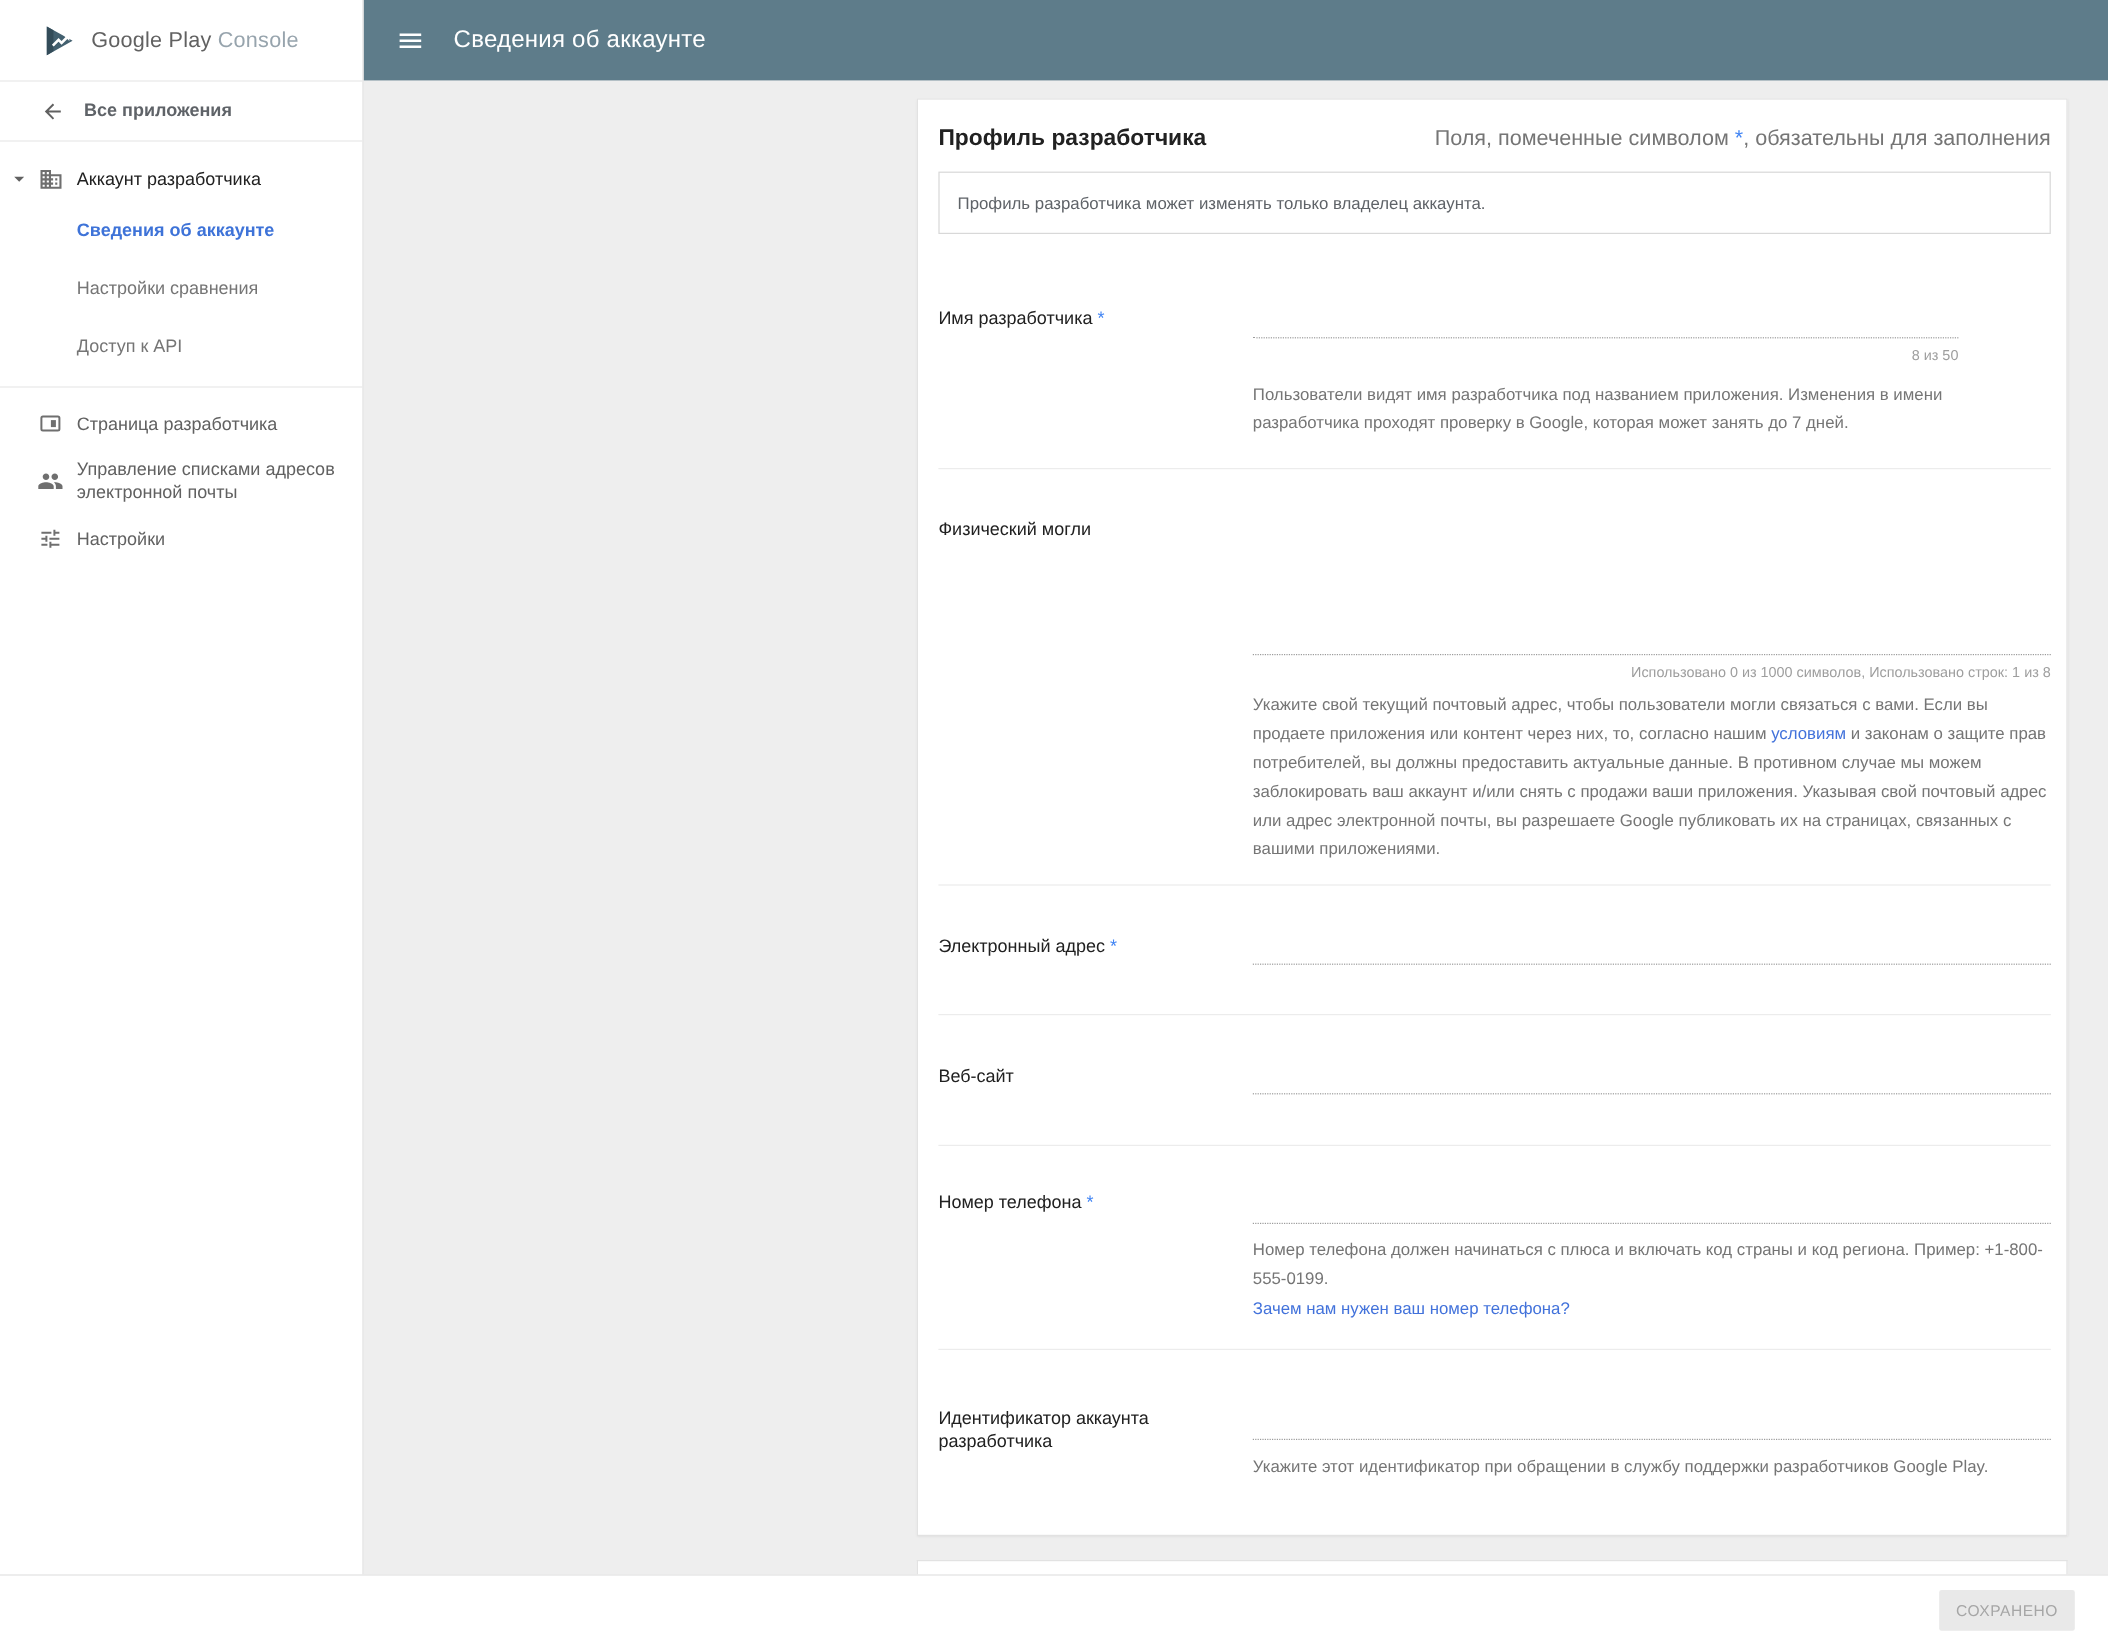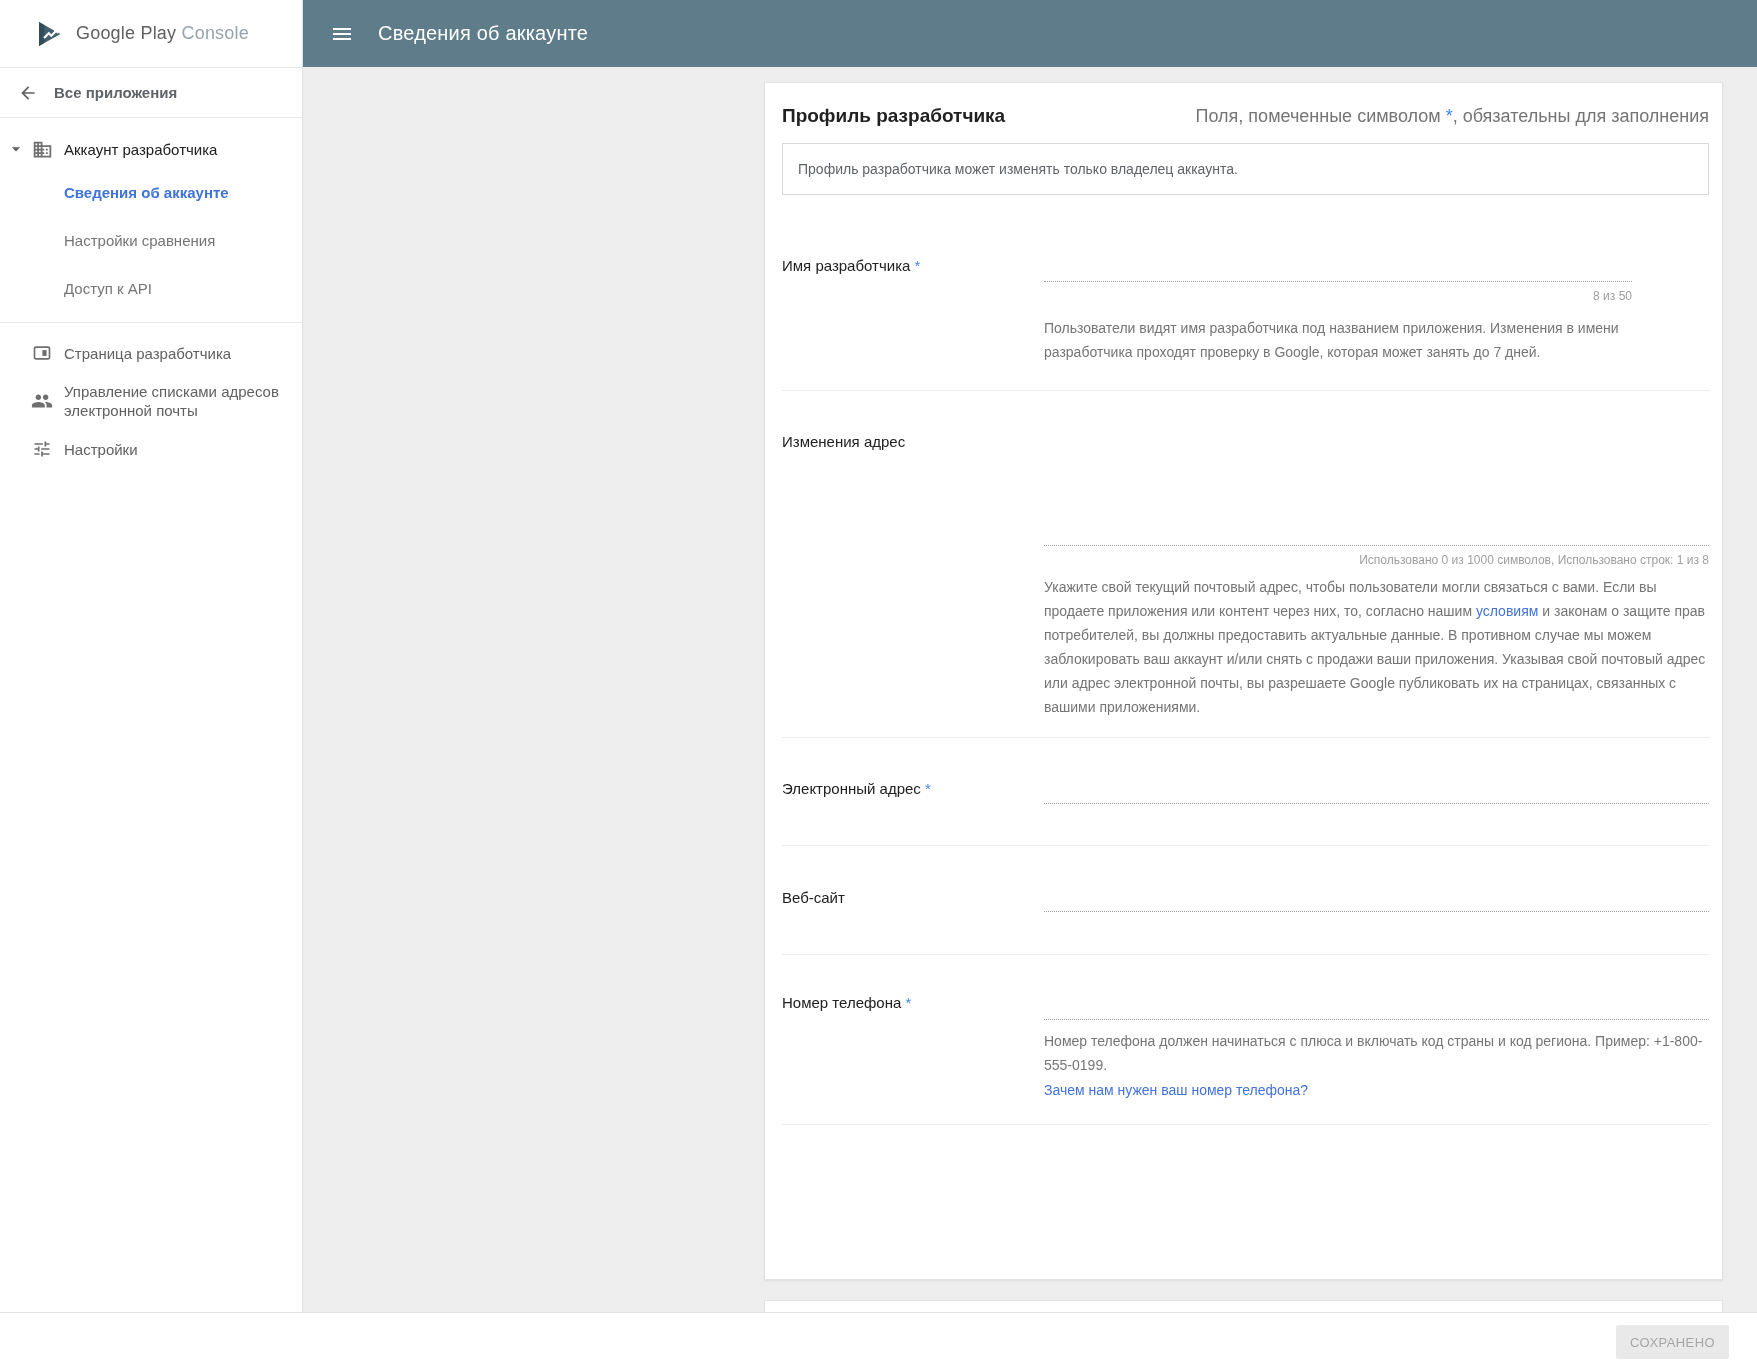--- a/index.html
+++ b/index.html
@@ -8,21 +8,21 @@
     background:#eeeeee;
     font-family:"Liberation Sans","DejaVu Sans",sans-serif;
     -webkit-font-smoothing:antialiased;
   }
   
   .sidebar{position:absolute;left:0;top:0;width:302px;height:1370px;background:#fff;border-right:1px solid #e0e0e0;z-index:5;}
   .logo-row{height:67px;border-bottom:1px solid #e8e8e8;display:flex;align-items:center;padding-left:36px;cursor:pointer;}
   .logo-row svg{flex:none;}
   .brand{margin-left:12px;font-size:18px;color:#616161;letter-spacing:.2px;white-space:nowrap;}
   .brand .secondary{color:#97a4ad;}
-  .back-row{height:49px;border-bottom:1px solid #e8e8e8;display:flex;align-items:center;padding-left:18px;cursor:pointer;}
+  .back-row{height:49px;border-bottom:1px solid #e8e8e8;display:flex;align-items:center;padding-left:34px;cursor:pointer;}
   .back-row .txt{margin-left:16px;font-size:15px;font-weight:bold;color:#5f6368;}
   .nav{padding-top:12px;}
   .group-row{height:38px;display:flex;align-items:center;cursor:pointer;}
   .caret{width:24px;margin-left:4px;flex:none;display:flex;justify-content:center;}
   .g-icon{width:24px;margin-left:2px;flex:none;display:flex;justify-content:center;}
   .group-row .txt{margin-left:10px;font-size:15px;font-weight:normal;color:#212121;}
   .sub-item{height:48px;display:flex;align-items:center;padding-left:64px;font-size:15px;color:#757575;cursor:pointer;}
   .sub-item.active{color:#3e73d8;font-weight:bold;}
   .nav-divider{border-top:1px solid #e8e8e8;margin-top:10px;padding-top:6px;}
   .nav-item{min-height:48px;display:flex;align-items:center;cursor:pointer;}
@@ -150,21 +150,21 @@
   <div class="row r1">
     <div class="lbl"><span>Имя разработчика</span> <span class="star">*</span></div>
     <div class="inp">
       <div class="field-line name-line"><span></span></div>
       <div class="counter name-counter">8 из 50</div>
       <div class="help">Пользователи видят имя разработчика под названием приложения. Изменения в имени разработчика проходят проверку в Google, которая может занять до 7 дней.</div>
     </div>
   </div>
 
   <div class="row r2">
-    <div class="lbl"><span>Изменения адрес</span></div>
+    <div class="lbl"><span>Физический могли</span></div>
     <div class="inp">
       <div class="ta"><span></span></div>
       <div class="counter">Использовано 0 из 1000 символов, Использовано строк: 1 из 8</div>
       <div class="help"><span>Укажите свой текущий почтовый адрес, чтобы пользователи могли связаться с вами. Если вы продаете приложения или контент через них, то, согласно нашим </span><span class="hlink">условиям</span><span> и законам о защите прав потребителей, вы должны предоставить актуальные данные. В противном случае мы можем заблокировать ваш аккаунт и/или снять с продажи ваши приложения. Указывая свой почтовый адрес или адрес электронной почты, вы разрешаете Google публиковать их на страницах, связанных с вашими приложениями.</span></div>
     </div>
   </div>
 
   <div class="row r3">
     <div class="lbl"><span>Электронный адрес</span> <span class="star">*</span></div>
     <div class="inp">
@@ -181,19 +181,26 @@
 
   <div class="row r5">
     <div class="lbl"><span>Номер телефона</span> <span class="star">*</span></div>
     <div class="inp">
       <div class="field-line"><span></span></div>
       <div class="help">Номер телефона должен начинаться с плюса и включать код страны и код региона. Пример: +1-800-555-0199.</div>
       <span class="hlink why-link">Зачем нам нужен ваш номер телефона?</span>
     </div>
   </div>
 
+  <div class="row r6 last">
+    <div class="lbl"><span>Идентификатор аккаунта разработчика</span></div>
+    <div class="inp">
+      <div class="field-line"><span></span></div>
+      <div class="help">Укажите этот идентификатор при обращении в службу поддержки разработчиков Google Play.</div>
+    </div>
+  </div>
 </div>
 
 <div class="partial-card"></div>
 
 <div class="footer">
   <button class="save-btn" disabled="">СОХРАНЕНО</button>
 </div>
 
 </body></html>

